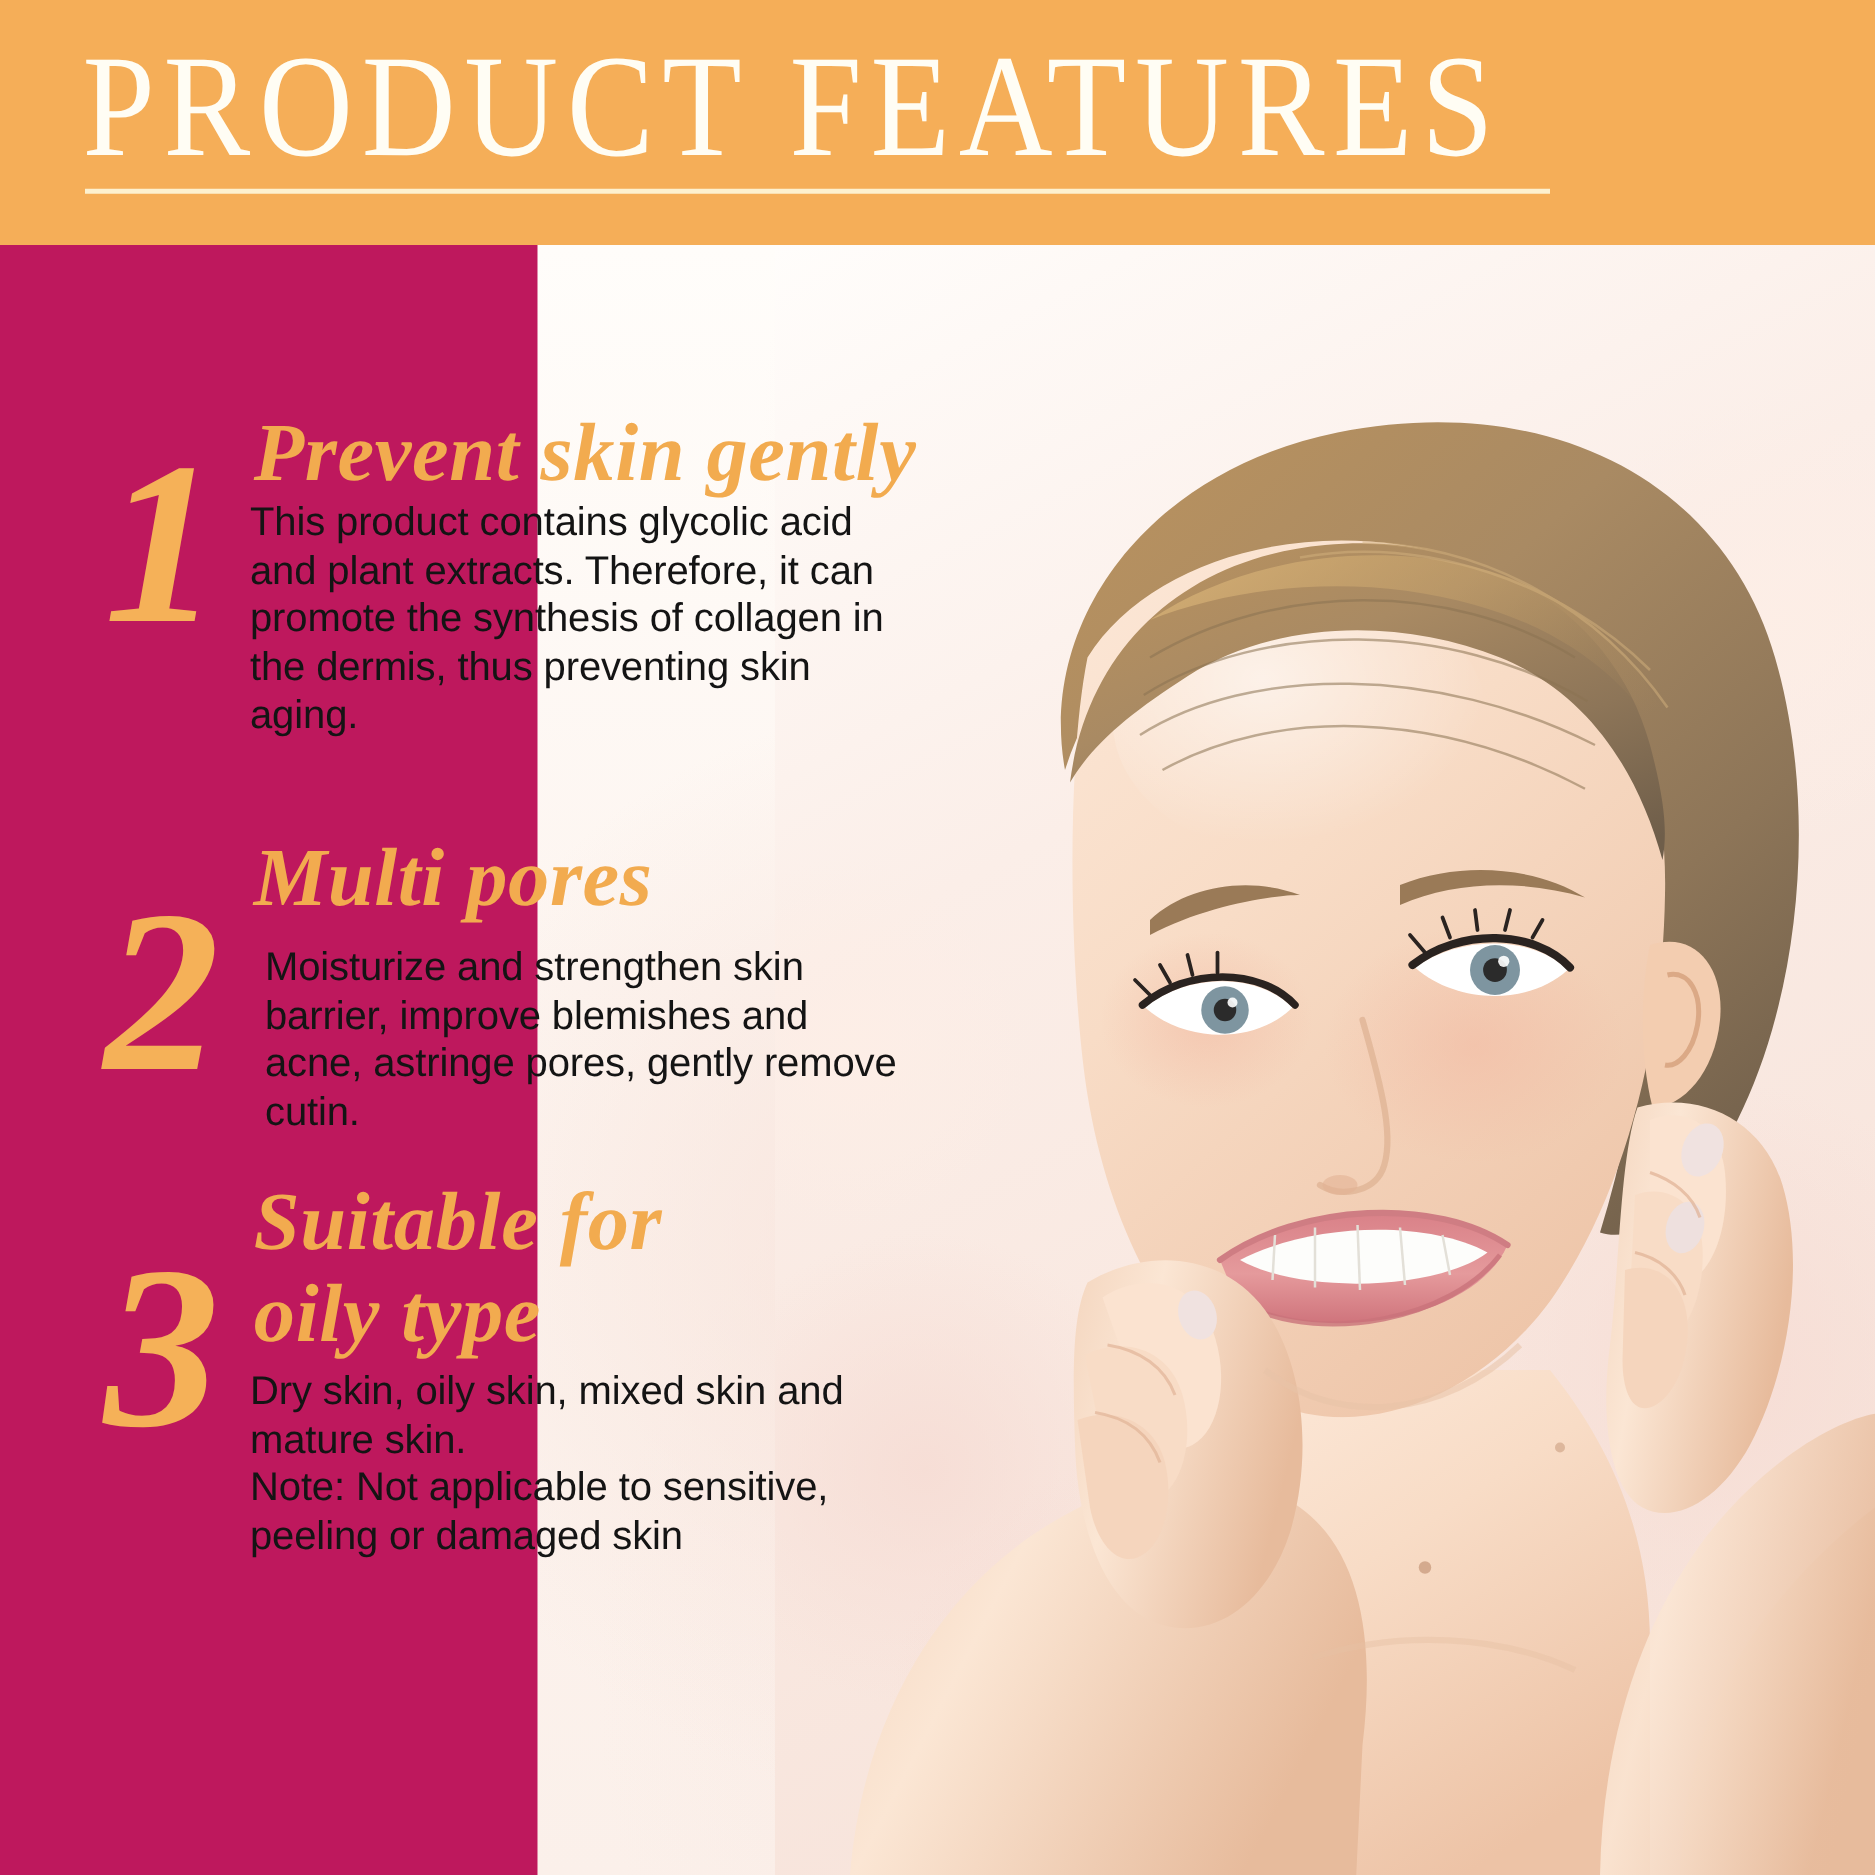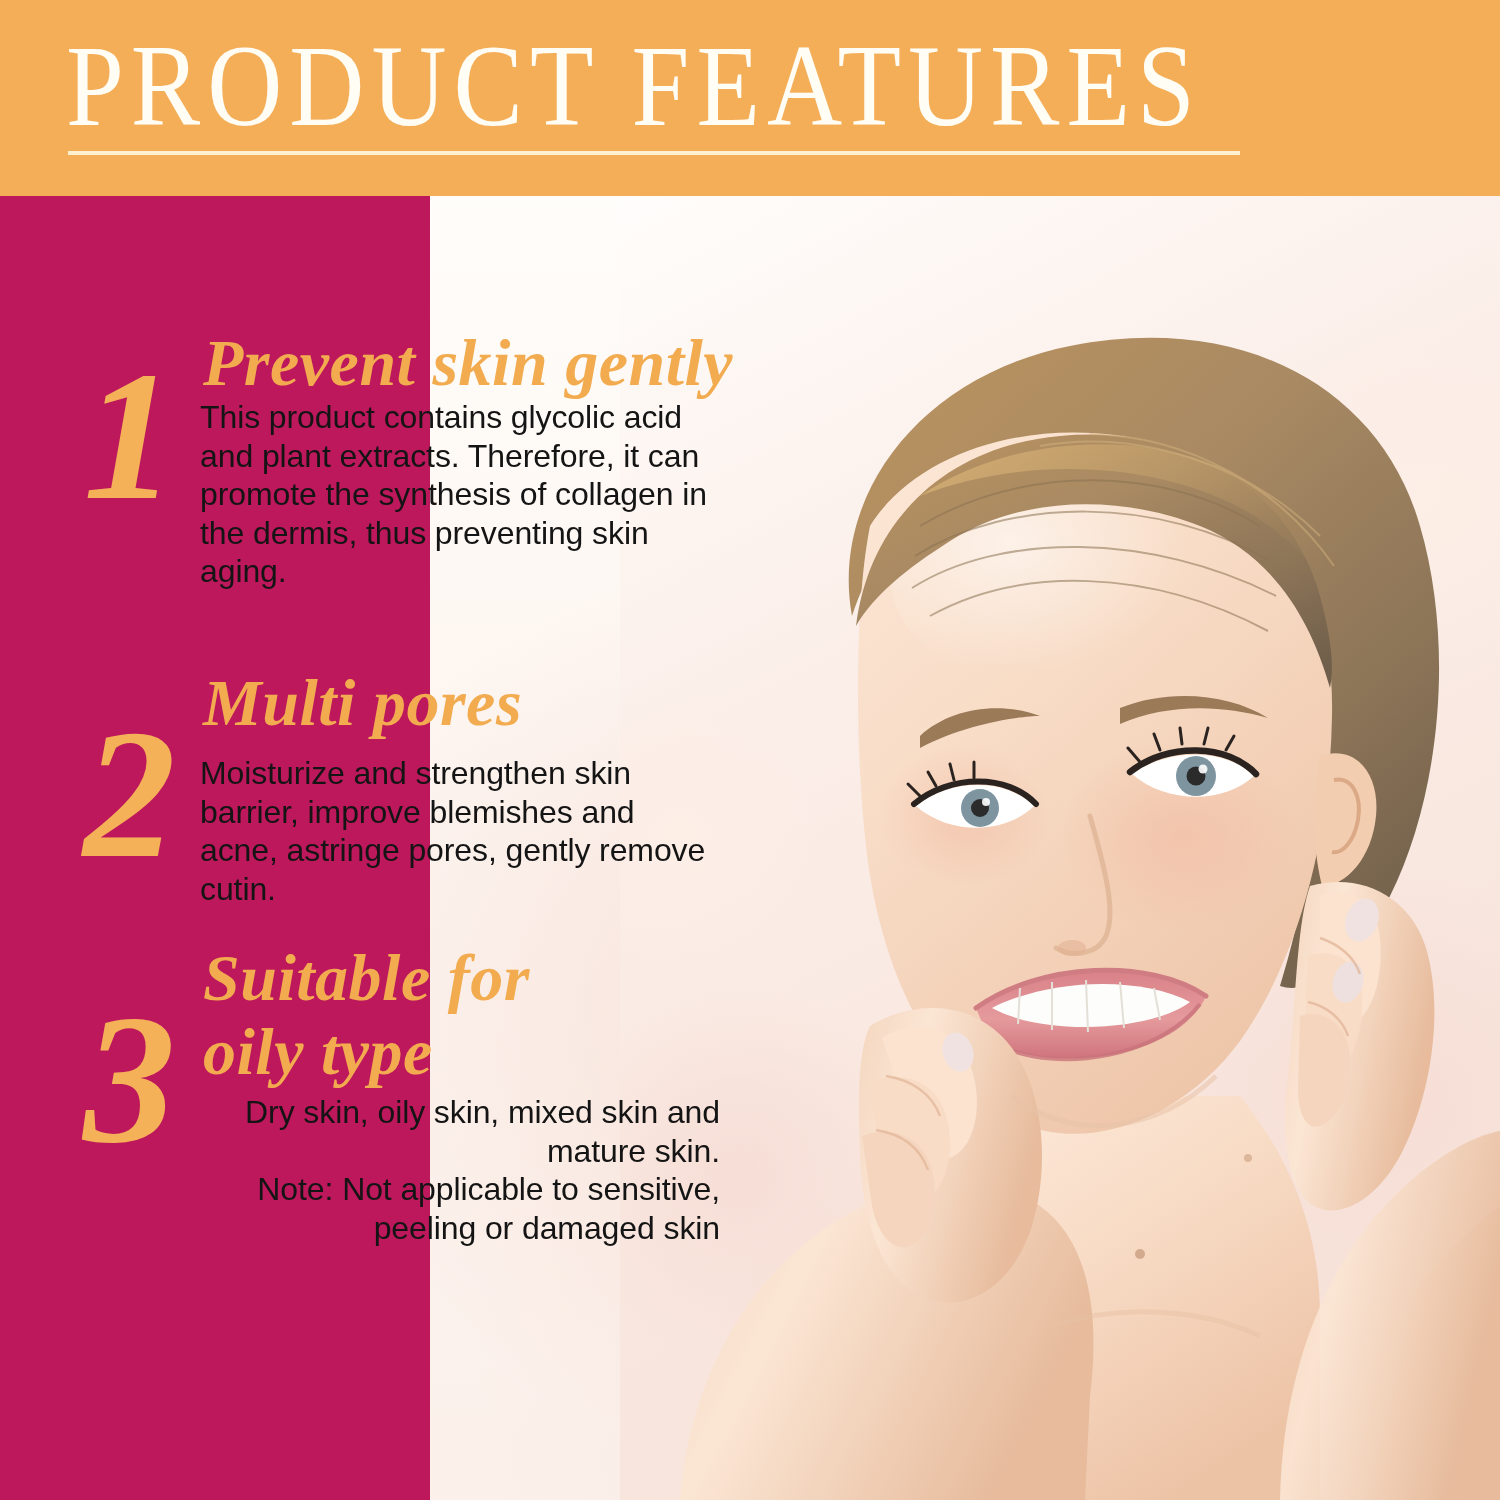--- a/index.html
+++ b/index.html
@@ -90,22 +90,22 @@
   .body-text{
     position:absolute;left:200px;
     font-size:32px;
     line-height:38.5px;
     color:#141414;
     white-space:pre-line;
     letter-spacing:-.1px;
     font-stretch:semi-condensed;
   }
   .f1 .body-text{top:72px;width:520px;}
-  .f2 .body-text{top:88px;width:520px;}
-  .f3 .body-text{top:152px;width:520px;text-align:right;}
+  .f2 .body-text{top:88px;width:520px;margin-left:12px;}
+  .f3 .body-text{top:152px;width:520px;}
 </style>
 </head>
 <body>
 
 <div class="page">
 
   <div class="bg-soft"></div>
 
   <div class="header-band">
     <div class="header-title">PRODUCT FEATURES</div>

